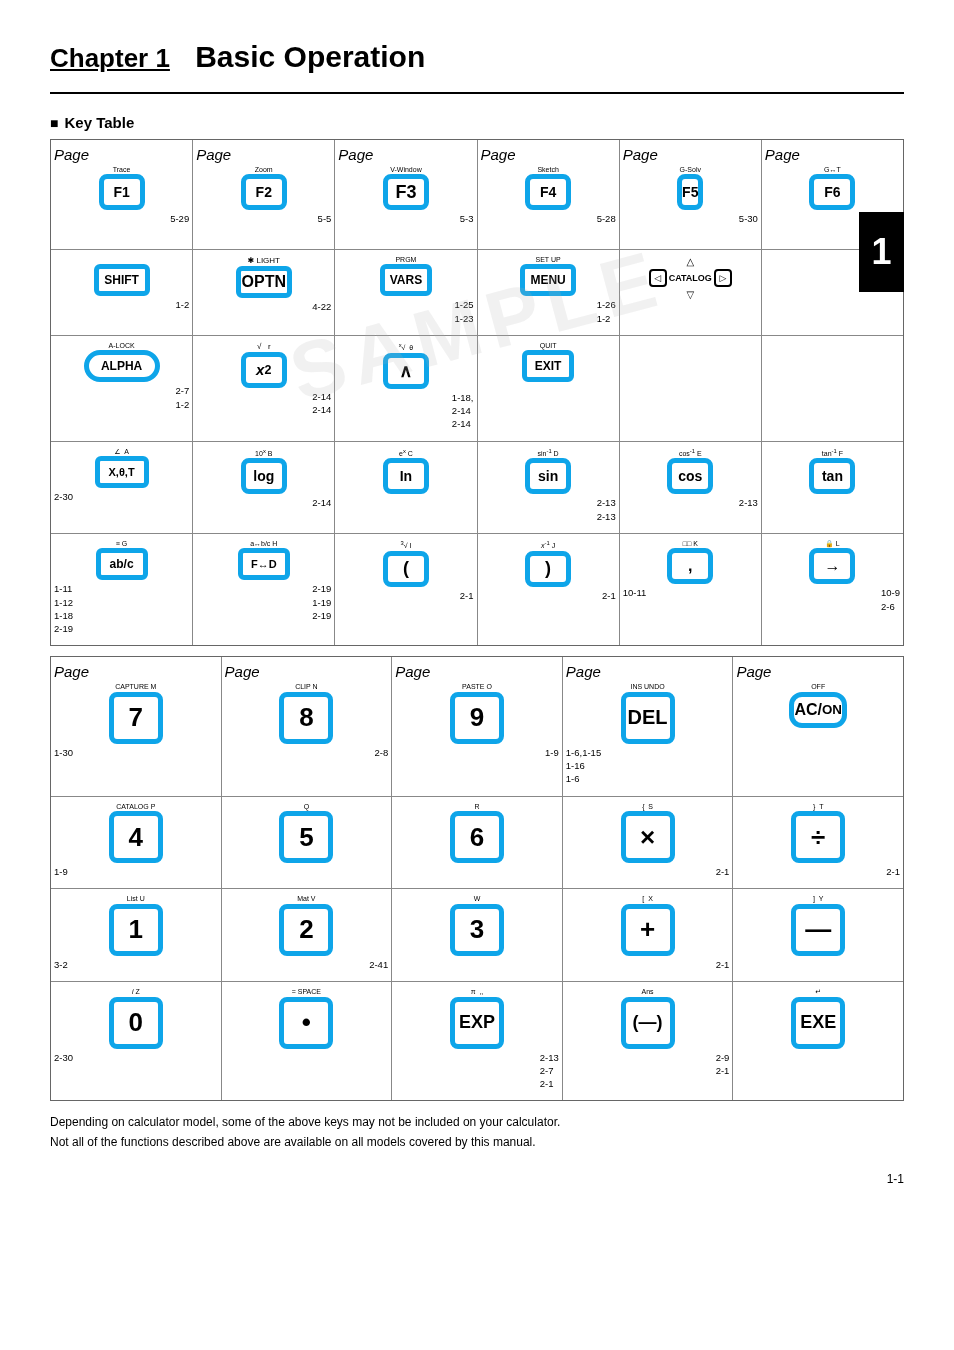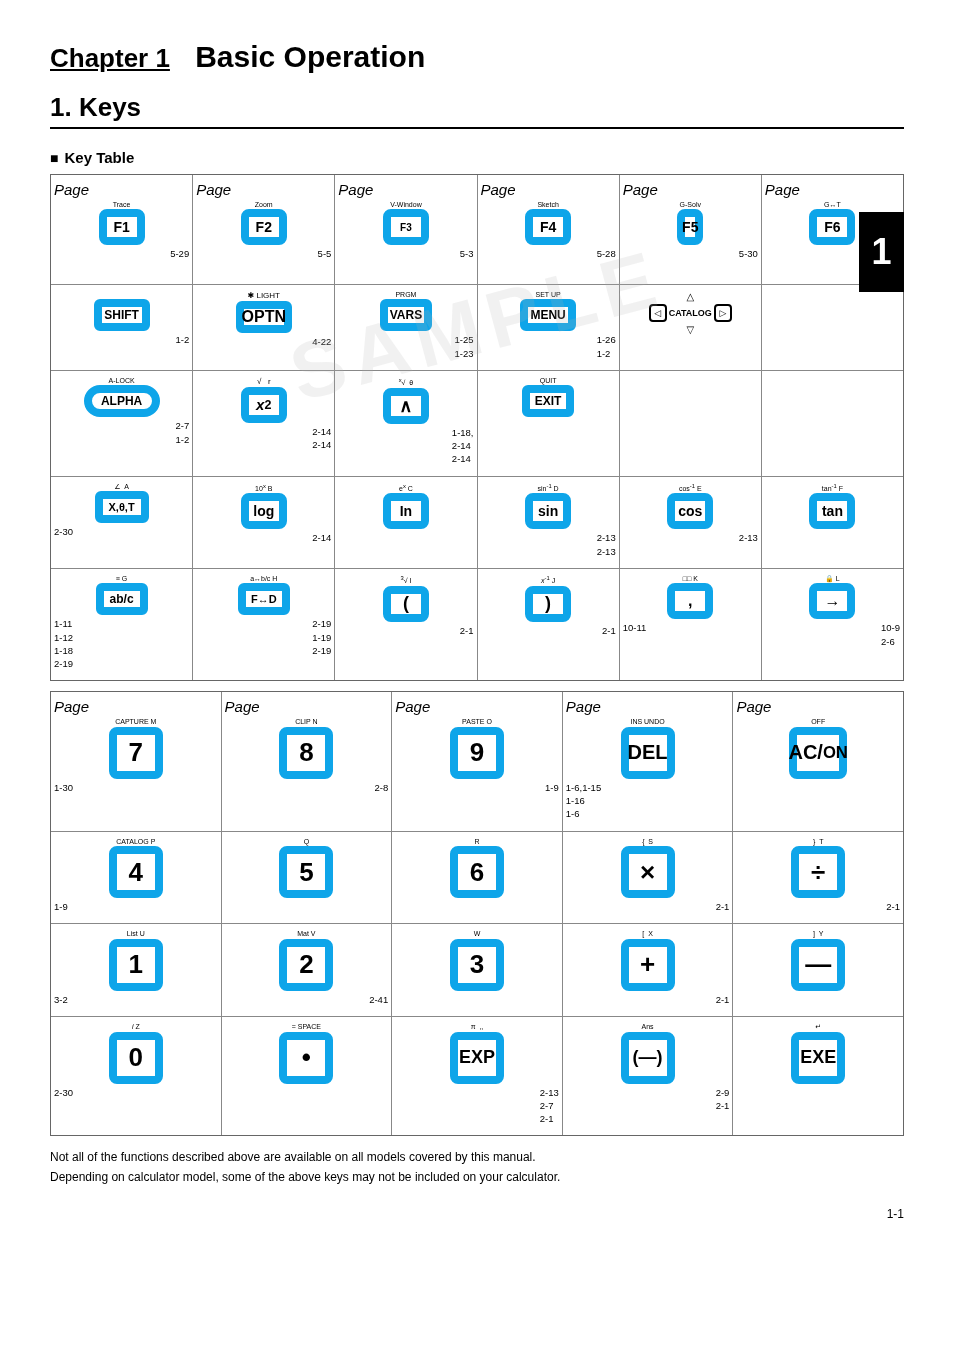--- a/index.html
+++ b/index.html
@@ -95,21 +95,21 @@
       align-self: flex-start;
       margin-bottom: 3px;
     }
     .kt-keylabel {
       font-size: 7px;
       text-align: center;
       line-height: 1.2;
       min-height: 8px;
     }
     .kt-keybutton {
-      border: 8px solid #0ea5e9;
+      border: 5px solid #0ea5e9;
       border-radius: 8px;
       display: inline-flex;
       align-items: center;
       justify-content: center;
       font-weight: bold;
       background: white;
       padding: 0 4px;
     }
     .kt-pageref {
       font-size: 9.5px;
@@ -143,21 +143,20 @@
 <body>
 
 <div style="margin-bottom:18px;">
   <span style="font-size:26px; font-weight:bold;">
     <span class="underline" style="text-decoration:underline;">Chapter 1</span>
     <span style="font-size:30px; font-weight:bold; margin-left:18px;">Basic Operation</span>
   </span>
 </div>
 
 <div style="position:relative; margin-bottom:6px;">
-  <div style="font-size:26px; font-weight:bold; margin-bottom:4px;">1. Keys</div>
   <div class="chapter-number-box">1</div>
   <hr class="divider">
 </div>
 
 <div class="key-table-title">
   <span>Key Table</span>
 </div>
 
 <div class="watermark">SAMPLE</div>
 
@@ -174,21 +173,21 @@
     <div class="ktsection">
       <div class="kt-pagetitle">Page</div>
       <div class="kt-keylabel">Zoom</div>
       <div class="kt-keybutton" style="width:46px;height:36px;font-size:14px;border-radius:8px;">F2</div>
       <div class="kt-pageref" style="align-self:flex-end;">5-5</div>
     </div>
 
     <div class="ktsection">
       <div class="kt-pagetitle">Page</div>
       <div class="kt-keylabel">V-Window</div>
-      <div class="kt-keybutton" style="width:46px;height:36px;font-size:10px;border-radius:8px;">F3</div>
+      <div class="kt-keybutton" style="width:46px;height:36px;font-size:18px;border-radius:8px;">F3</div>
       <div class="kt-pageref" style="align-self:flex-end;">5-3</div>
     </div>
 
     <div class="ktsection">
       <div class="kt-pagetitle">Page</div>
       <div class="kt-keylabel">Sketch</div>
       <div class="kt-keybutton" style="width:46px;height:36px;font-size:14px;border-radius:8px;">F4</div>
       <div class="kt-pageref" style="align-self:flex-end;">5-28</div>
     </div>
 
@@ -386,21 +385,21 @@
     <div class="ktsection">
       <div class="kt-pagetitle">Page</div>
       <div class="kt-keylabel" style="font-size:7px;">INS UNDO</div>
       <div class="kt-keybutton" style="width:54px;height:52px;font-size:20px;border-radius:8px;">DEL</div>
       <div class="kt-pageref" style="align-self:flex-start;">1-6,1-15<br>1-16<br>1-6</div>
     </div>
 
     <div class="ktsection">
       <div class="kt-pagetitle">Page</div>
       <div class="kt-keylabel" style="font-size:7px;">OFF</div>
-      <div class="kt-keybutton" style="width:58px;height:52px;font-size:20px;border-radius:8px;">AC/<small>ON</small></div>
+      <div class="kt-keybutton" style="width:58px;height:36px;font-size:16px;border-radius:13px;">AC/<small>ON</small></div>
     </div>
   </div>
 
   <div class="keytable-inner" style="border-top:1px solid #888;">
 
     <div class="ktsection">
       <div class="kt-keylabel" style="font-size:7px;">CATALOG P</div>
       <div class="kt-keybutton" style="width:54px;height:52px;font-size:26px;border-radius:8px;">4</div>
       <div class="kt-pageref" style="align-self:flex-start;">1-9</div>
     </div>
@@ -486,17 +485,17 @@
 
     <div class="ktsection">
       <div class="kt-keylabel" style="font-size:7px;">↵</div>
       <div class="kt-keybutton" style="width:54px;height:52px;font-size:18px;border-radius:8px;">EXE</div>
     </div>
   </div>
 
 </div>
 
 <div class="footnote">
+  <div>Depending on calculator model, some of the above keys may not be included on your calculator.</div>
   <div>Not all of the functions described above are available on all models covered by this manual.</div>
-  <div>Depending on calculator model, some of the above keys may not be included on your calculator.</div>
 </div>
 
 <div class="page-footer">1-1</div>
 
 </body></html>

